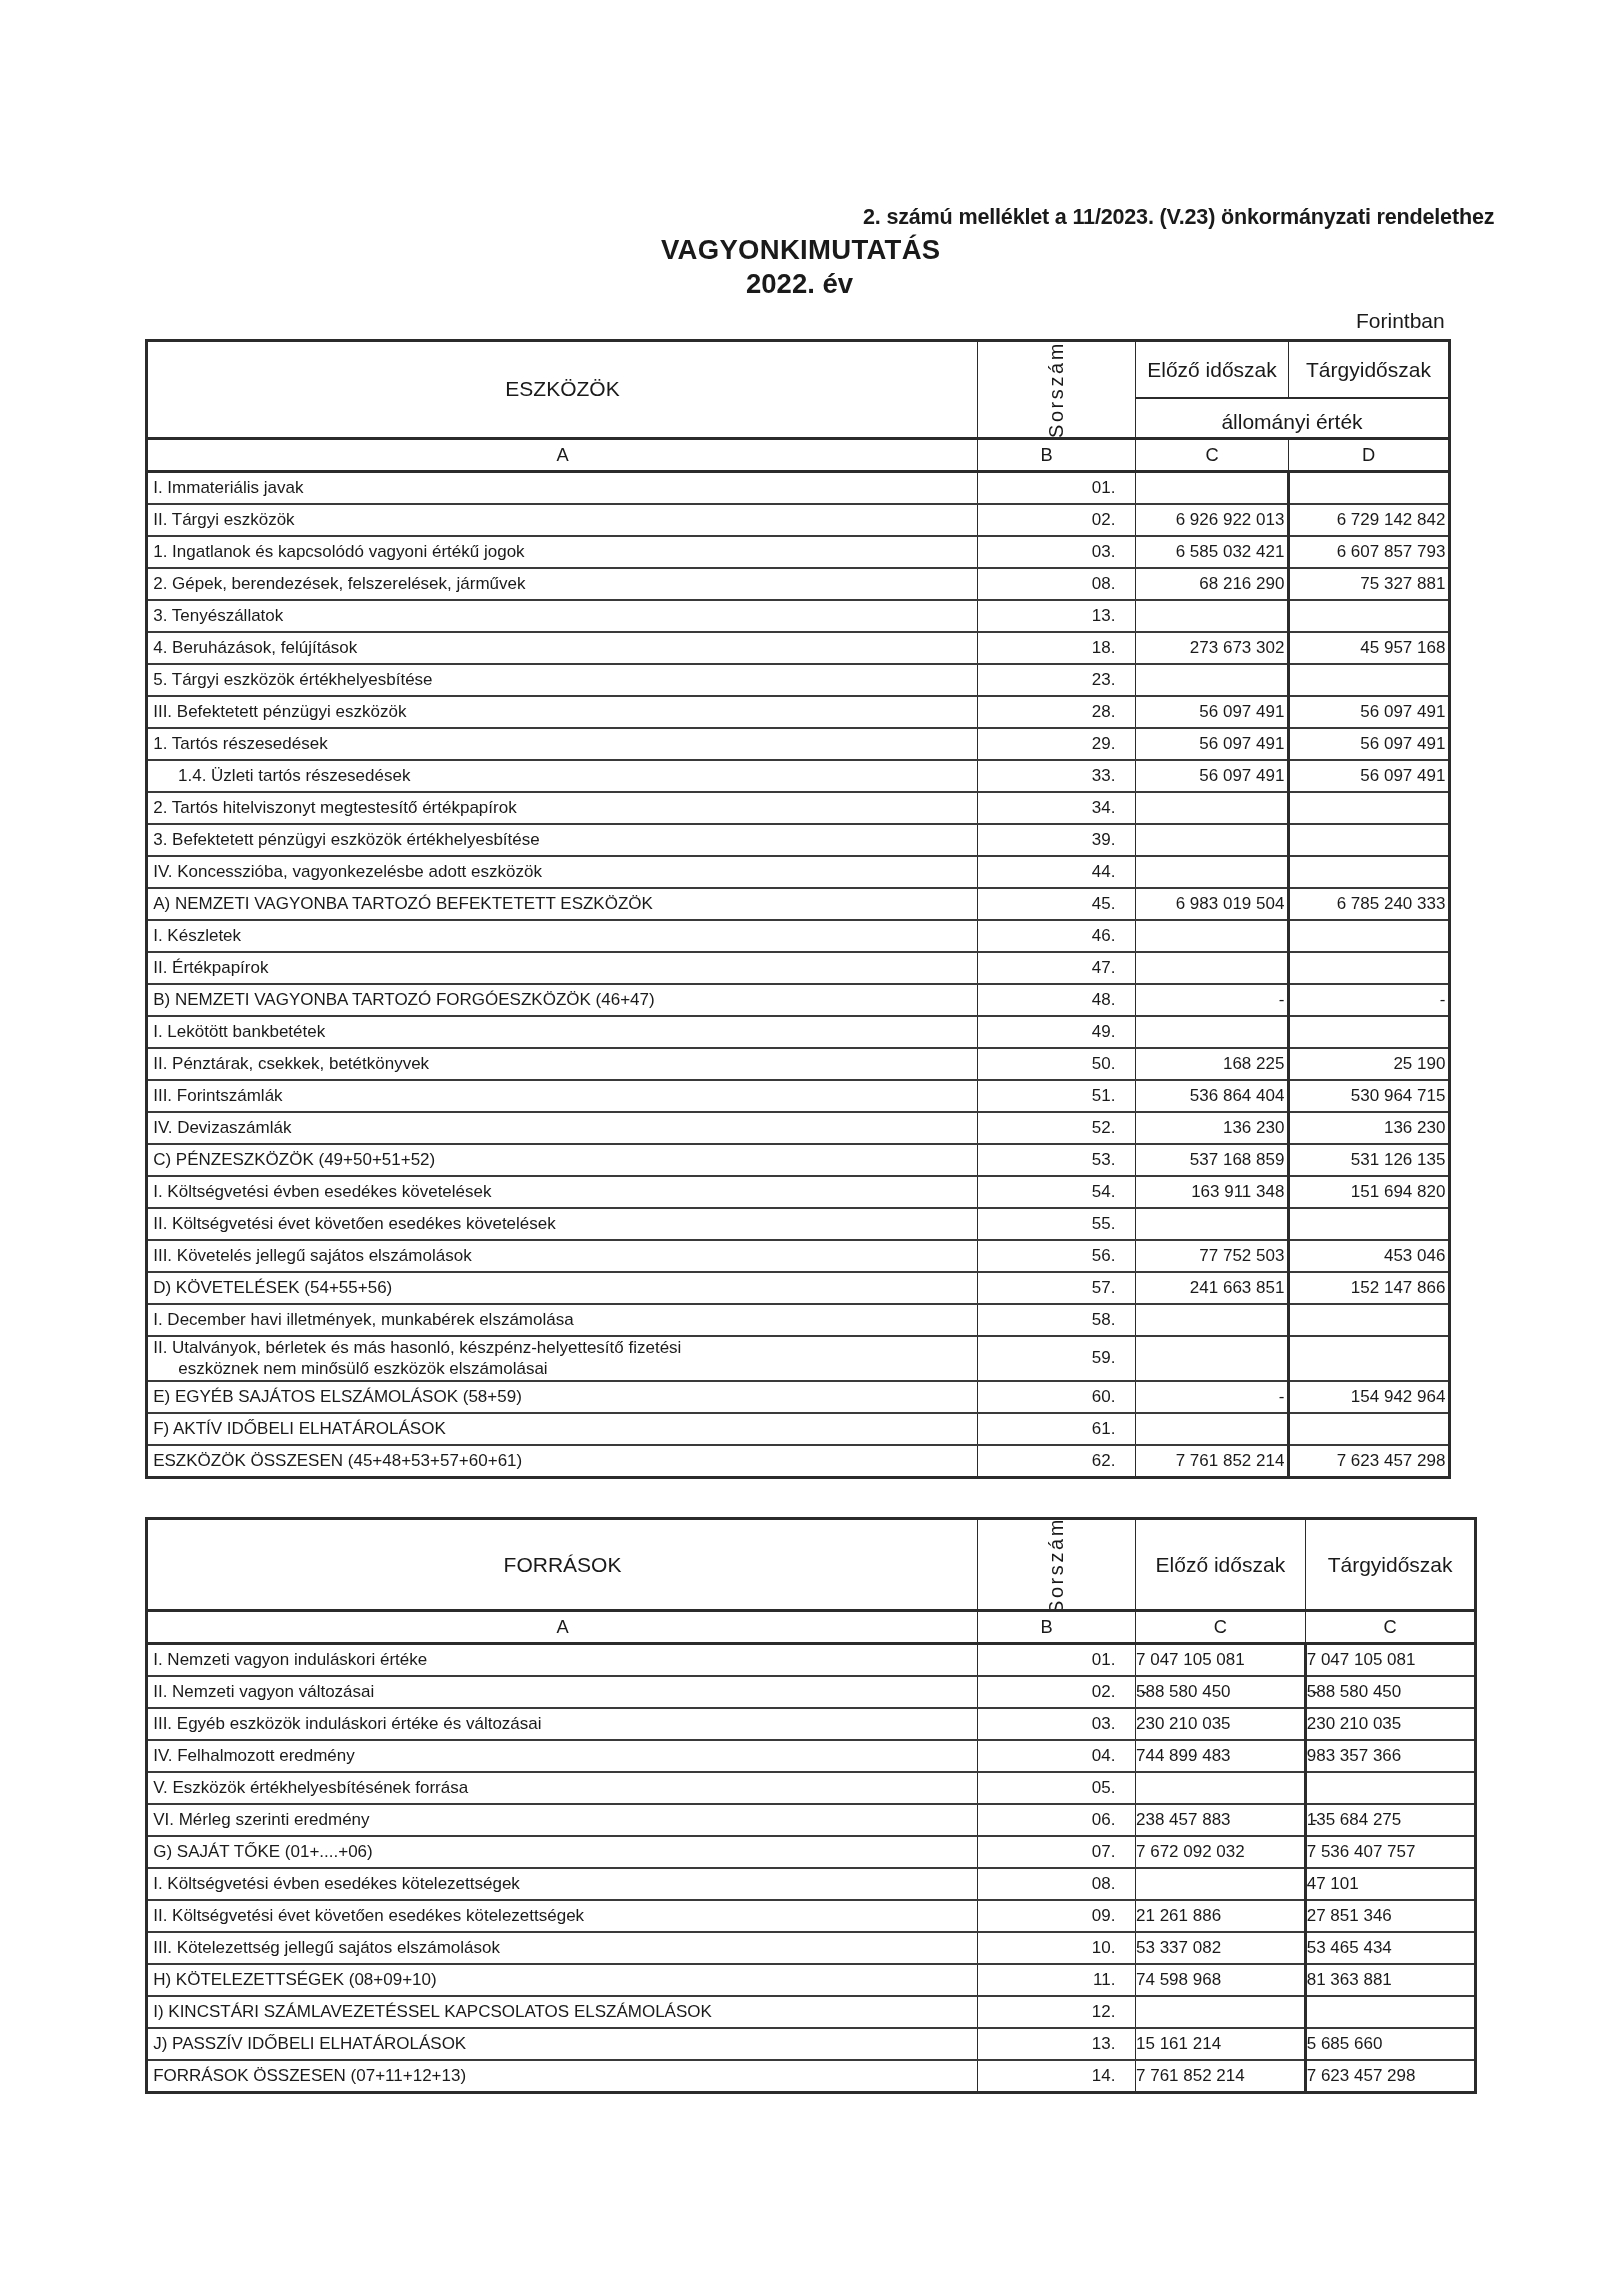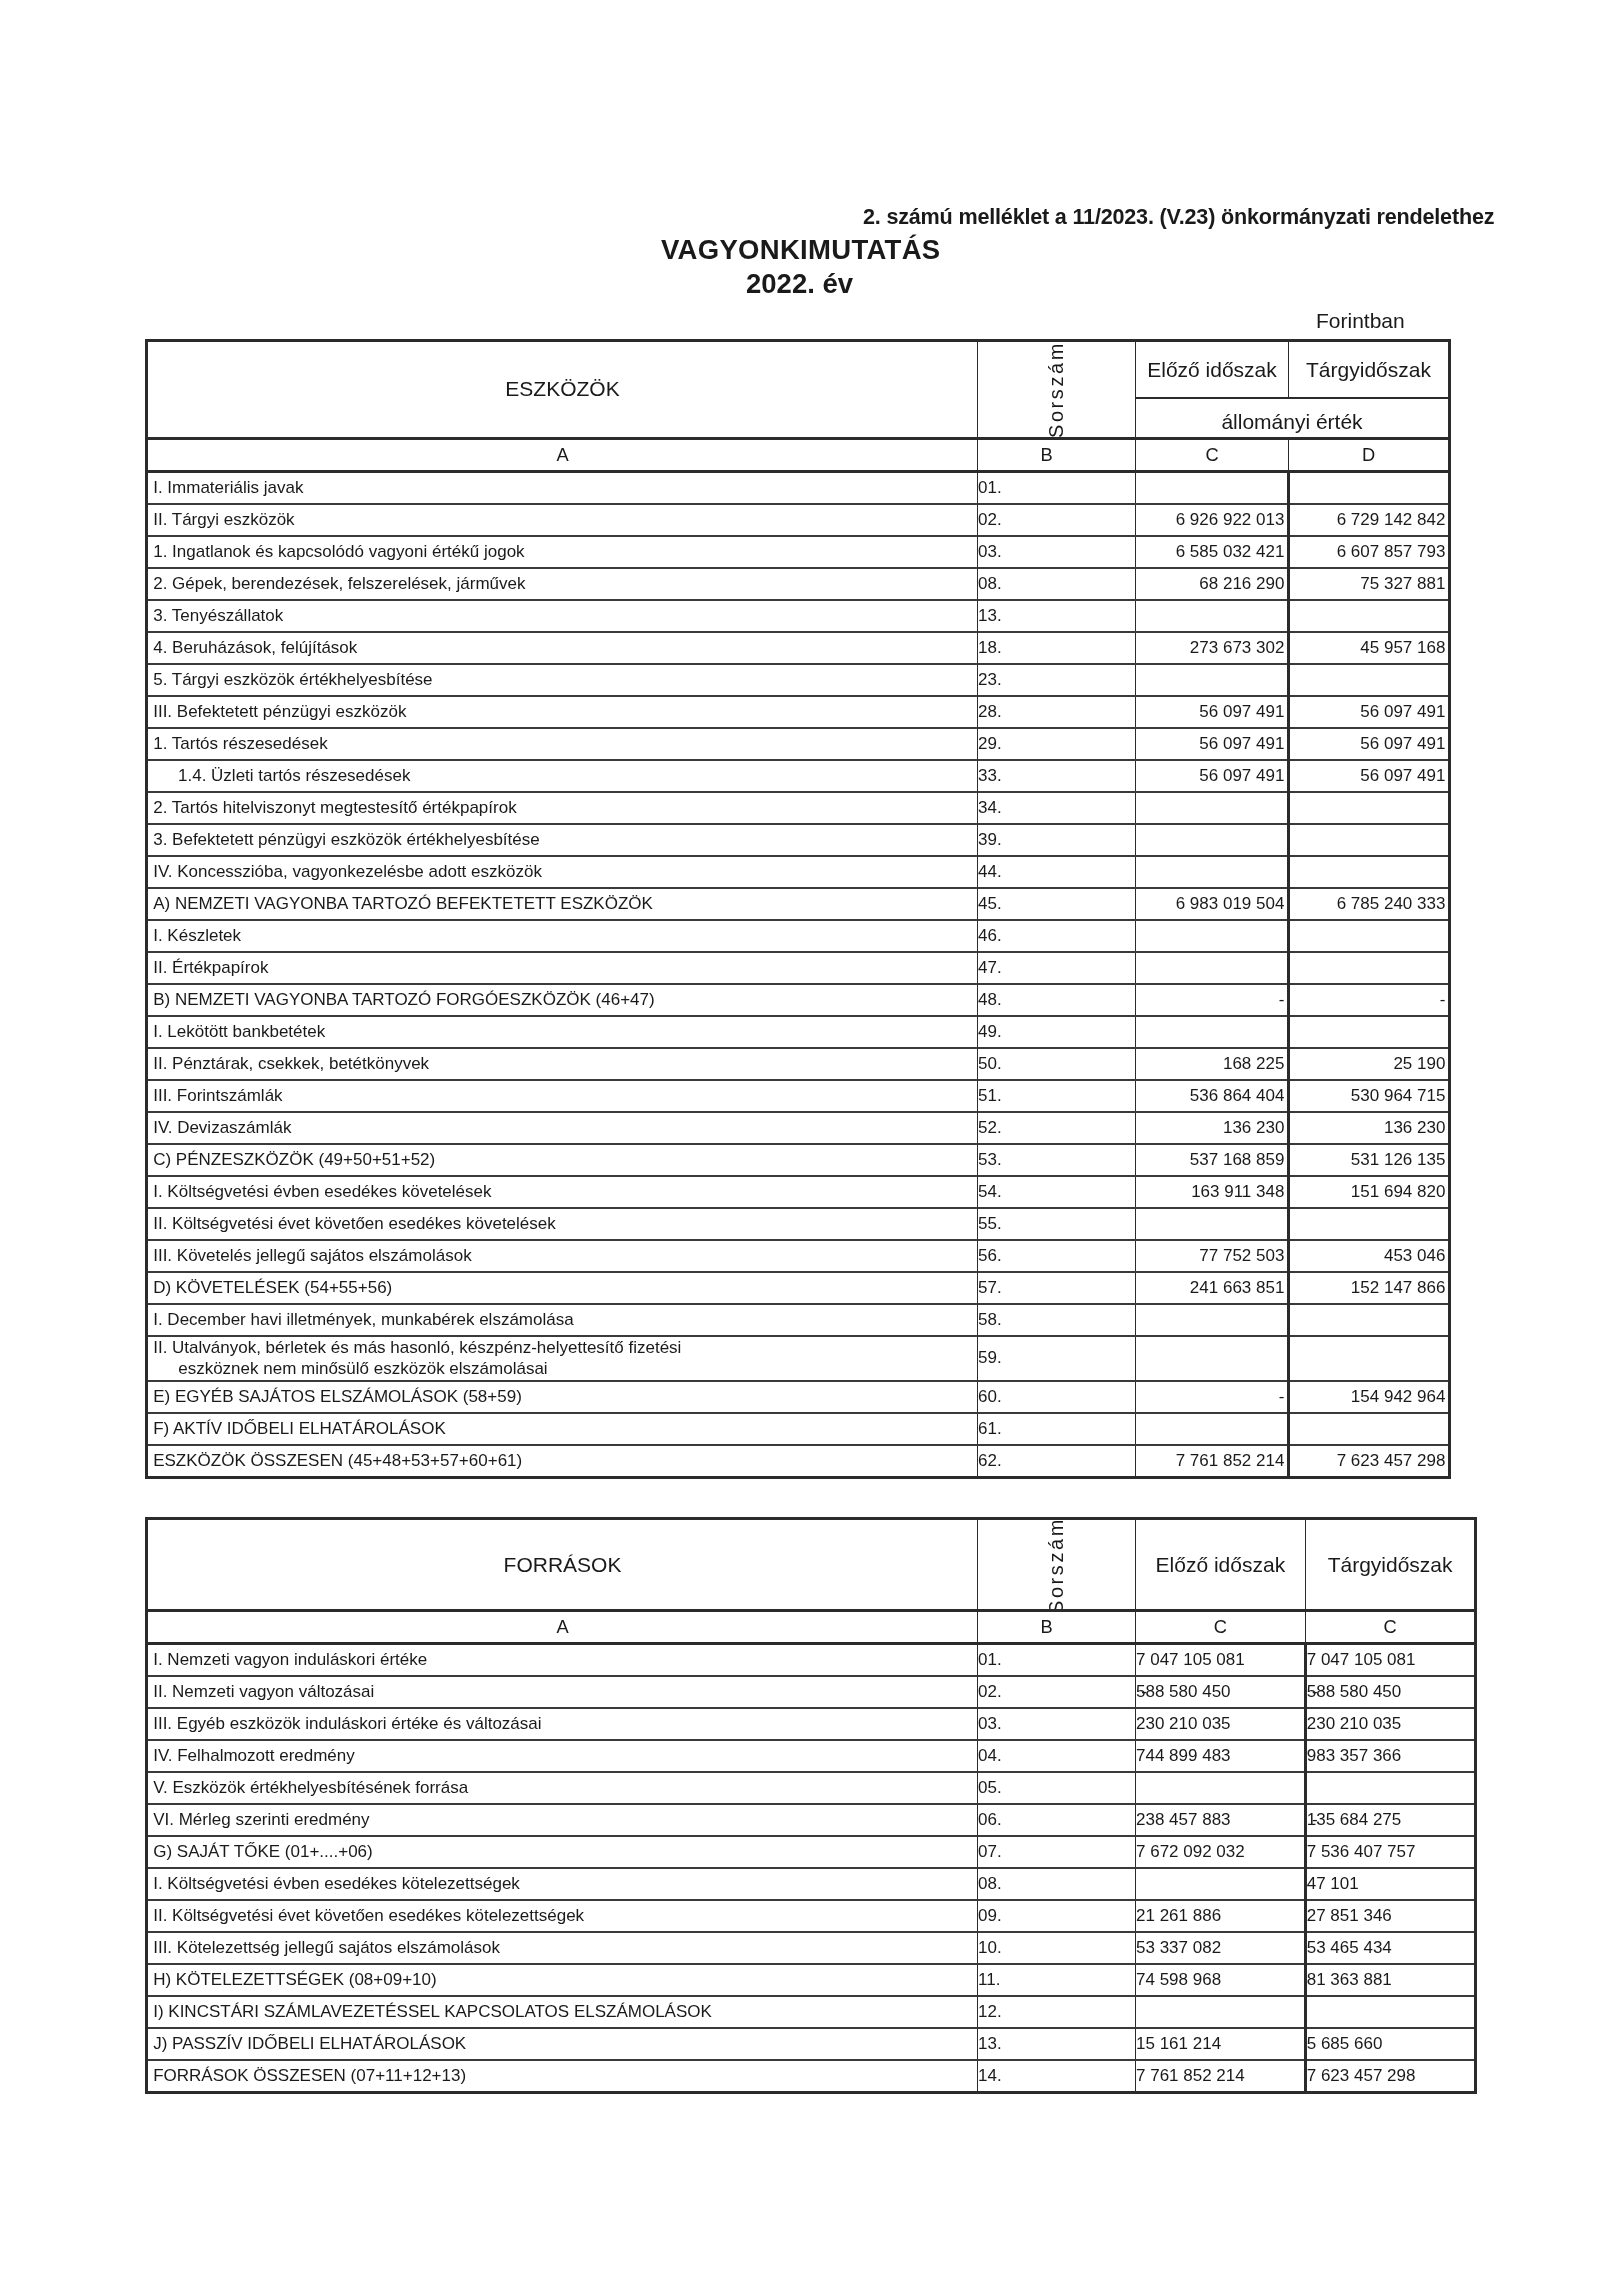--- a/index.html
+++ b/index.html
@@ -2,35 +2,35 @@
 <html style="font-size:10.5px"><head>
 <meta charset="utf-8">
 <style>
   html, body { margin: 0; padding: 0; background: #ffffff; }
   body { width: 1623px; height: 2295px; position: relative; overflow: hidden;
          font-family: "Liberation Sans", sans-serif; color: #1a1a1a; }
   .abs { position: absolute; }
   #subtitle { left: 863px; top: 204px; font-size: 21.6px; white-space: nowrap; letter-spacing: -0.2px; font-weight: bold; }
   #title { left: 661px; top: 234px; font-size: 27.5px; font-weight: bold; white-space: nowrap; letter-spacing: 0.3px; }
   #year { left: 746px; top: 268px; font-size: 27.5px; font-weight: bold; white-space: nowrap; }
-  #currency { left: 1316px; top: 309px; font-size: 21px; white-space: nowrap; }
+  #currency { left: 1356px; top: 309px; font-size: 21px; white-space: nowrap; }
 
   table.sheet { position: absolute; left: 145px; border-collapse: collapse; table-layout: fixed;
                 border: 3.3px solid #2b2b2b; }
   table.sheet td { border: 1.3px solid #2b2b2b; padding: 0; font-size: 17px; height: 30px; overflow: hidden; }
   table.sheet tr.data td { border-top: 2px solid #3a3a3a; border-bottom: 2px solid #3a3a3a; }
   table.sheet col.ca { width: 831px; }
   table.sheet col.cb { width: 158px; }
   table.sheet col.cc { width: 153px; }
   table.sheet col.cd { width: 161px; }
   td.lbl { padding-left: 5.2px !important; white-space: nowrap; }
   td.lbl.indent { padding-left: 30px !important; margin-left: 35px; }
   td.lbl.two { white-space: normal; line-height: 21.6px; height: 43px; }
   td.lbl.two .l2 { display: block; padding-left: 25px; }
-  td.num { text-align: left; font-size: 17.7px; padding-right: 19.6px !important; }
+  td.num { text-align: right; font-size: 17.7px; padding-right: 19.6px !important; }
   td.val { text-align: right; padding-right: 2.6px !important; font-size: 15px; white-space: nowrap; }
   td.val.colD { border-left: 3.3px solid #2b2b2b !important; }
   td.val2 { text-align: left; padding-right: 59px !important; font-size: 15px; white-space: nowrap; position: relative; }
   td.val2.colD { border-left: 3.3px solid #2b2b2b !important; }
   .neg { position: absolute; left: 5.2px; top: 50%; transform: translateY(-50%); }
   tr.head td { text-align: center; font-size: 21px; }
   td.section { font-size: 26px; text-align: center; }
   td.sorszam { text-align: center; vertical-align: middle; }
   .vert { display: inline-block; transform: rotate(-90deg); font-size: 20px; letter-spacing: 2.6px; white-space: nowrap; }
   tr.letters td { height: 30px; text-align: center; font-size: 18.3px; border-top: 3.3px solid #2b2b2b; border-bottom: 3.9px solid #2b2b2b; }

